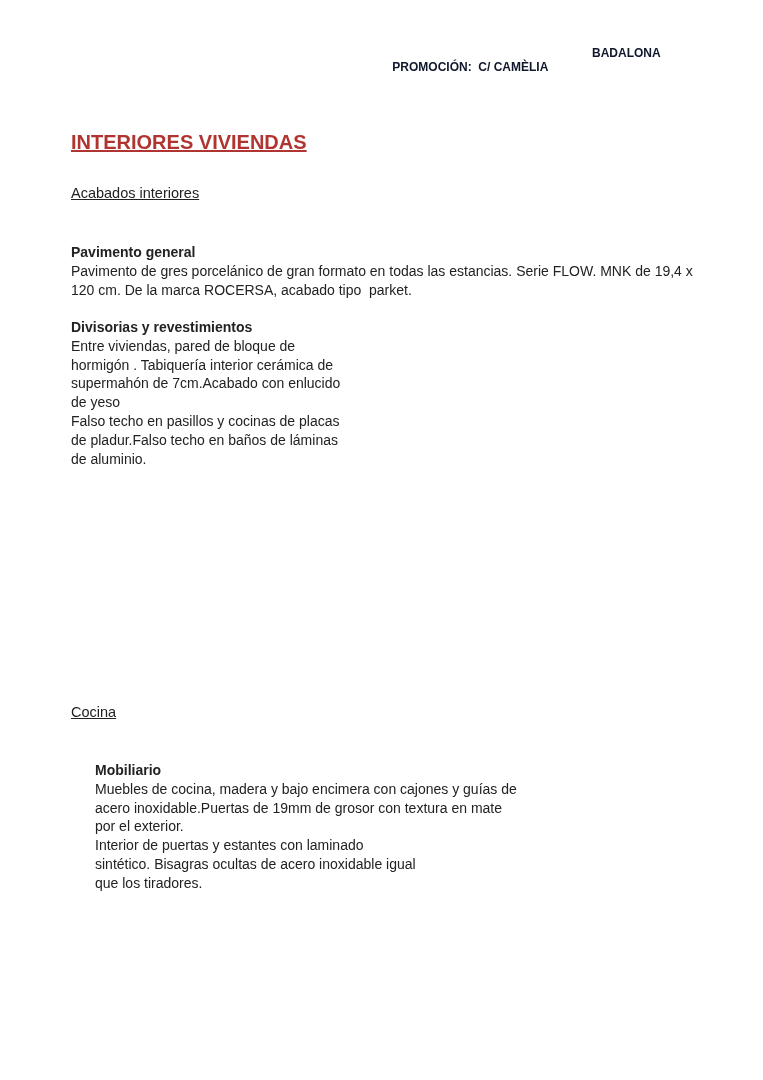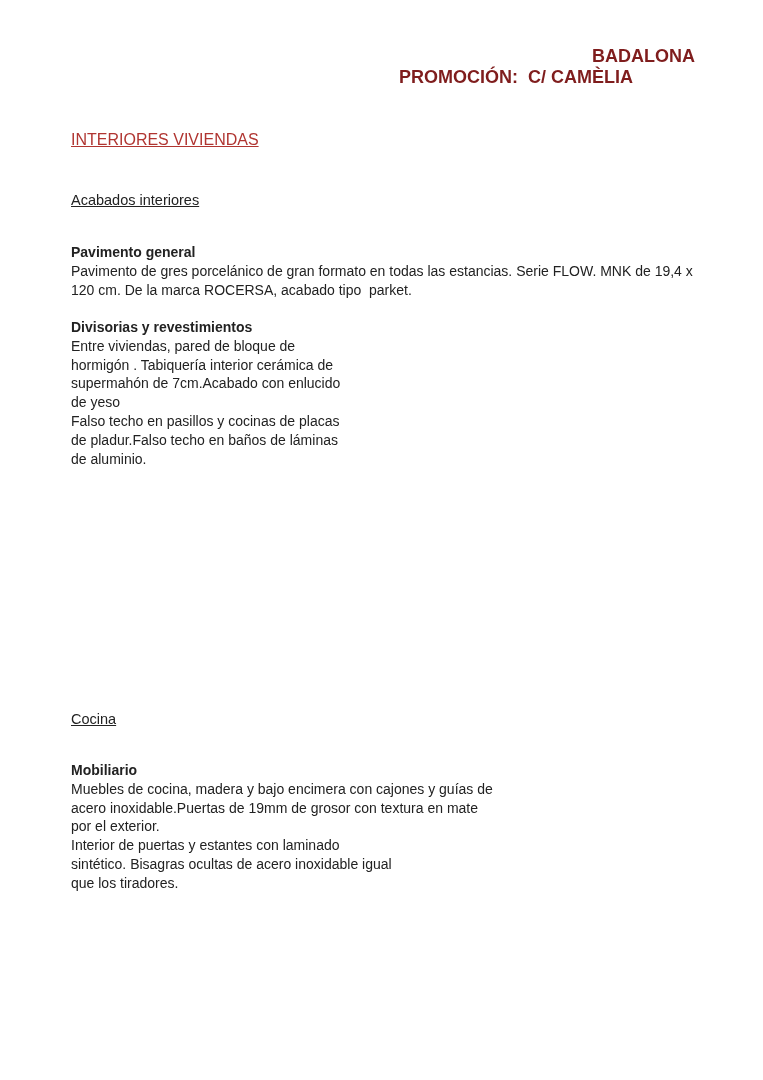--- a/index.html
+++ b/index.html
@@ -11,41 +11,40 @@
     position: relative;
     width: 763px;
     height: 1080px;
     background: #ffffff;
     font-family: "Liberation Sans", sans-serif;
     color: #222222;
     overflow: hidden;
   }
   .abs { position: absolute; }
   .hdr {
-    font-size: 18px;
+    font-size: 12px;
     font-weight: bold;
-    color: #7f1d1d;
+    color: #0f172a;
     white-space: pre;
   }
   .doc-title {
     left: 71px;
     top: 131px;
-    font-size: 16px;
-    font-weight: normal;
+    font-size: 20px;
+    font-weight: bold;
     color: #B03531;
     text-decoration: underline;
     white-space: pre;
   }
   .doc-subtitle {
     left: 71px;
     font-size: 14.5px;
     color: #222222;
     text-decoration: underline;
     white-space: pre;
-    margin-top: 7px;
   }
   .section {
     left: 71px;
     font-size: 14px;
     line-height: 18.8px;
   }
   .section .heading {
     font-weight: bold;
     white-space: pre;
   }
@@ -81,21 +80,21 @@
 de yeso
 Falso techo en pasillos y cocinas de placas
 de pladur.Falso techo en baños de láminas
 de aluminio.</div>
   </div>
 
 
 
   <div class="abs doc-subtitle" style="top:704px;">Cocina</div>
 
-  <div class="abs section" style="top:761px;">
+  <div class="abs section" style="top:761px;margin-left:24px;">
     <div class="heading">Mobiliario</div>
     <div class="body">Muebles de cocina, madera y bajo encimera con cajones y guías de
 acero inoxidable.Puertas de 19mm de grosor con textura en mate
 por el exterior.
 Interior de puertas y estantes con laminado
 sintético. Bisagras ocultas de acero inoxidable igual
 que los tiradores.</div>
   </div>
 
 </div>

